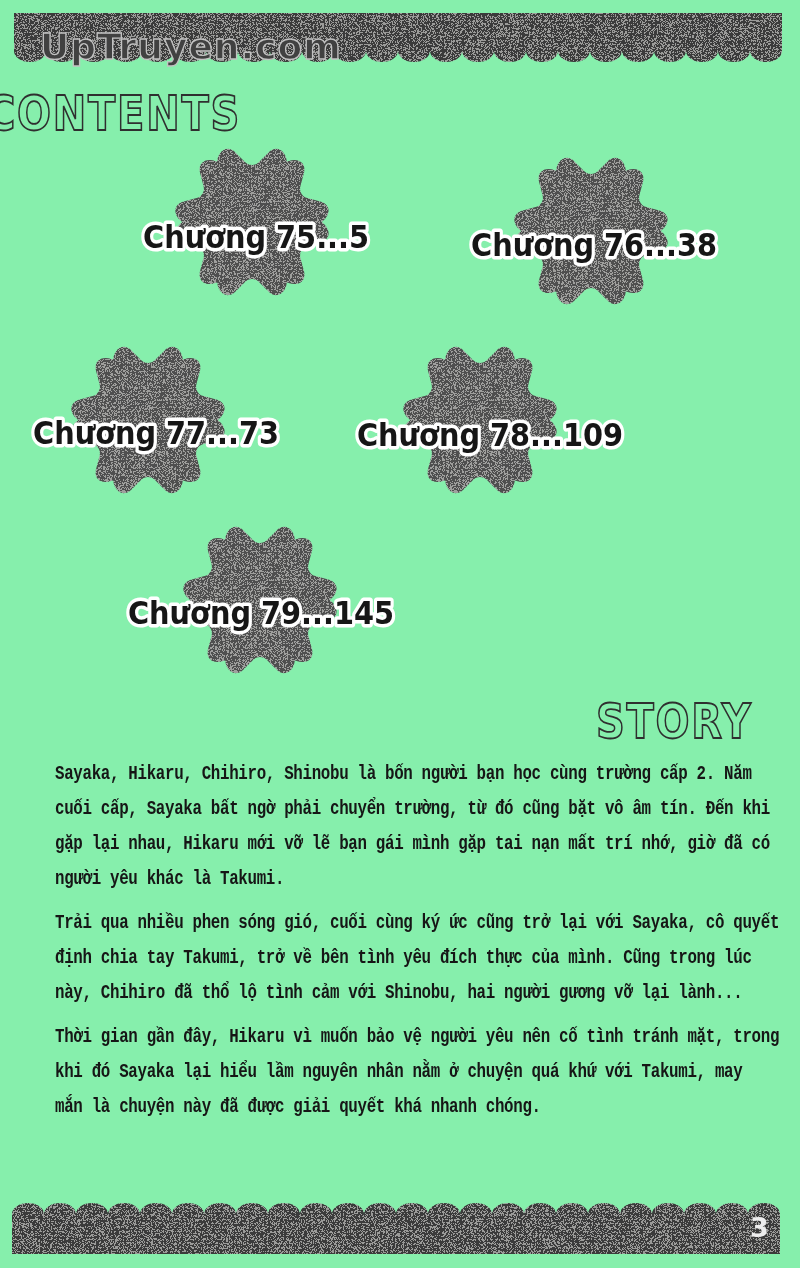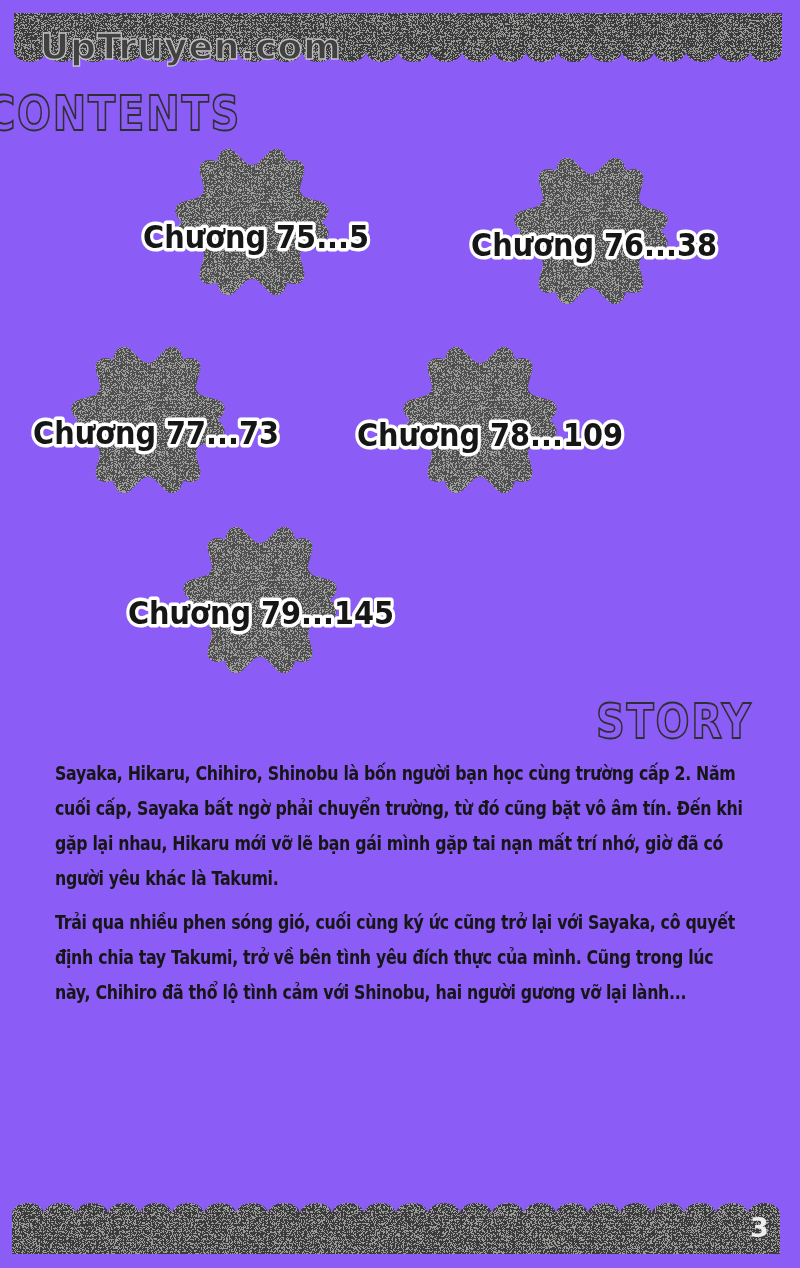--- a/index.html
+++ b/index.html
@@ -1,21 +1,21 @@
 <!DOCTYPE html>
 <html><head>
 <meta charset="utf-8">
 <style>
   html, body { margin: 0; padding: 0; background: #e9e9e7; }
   .page {
     position: relative;
     width: 800px;
     height: 1268px;
     margin: 0 auto;
-    background: #8b5cf6;
+    background: #86efac;
     overflow: hidden;
     font-family: "DejaVu Sans", sans-serif;
   }
   svg { display: block; }
   .abs { position: absolute; }
 
   
   .top-band   { left: 14px; top: 13px; width: 768px; height: 58px; }
   .bottom-band{ left: 12px; top: 1192px; width: 768px; height: 62px; }
 
@@ -37,21 +37,21 @@
     overflow: visible;
   }
 
   
   .story-section {
     position: absolute;
     left: 55px; top: 756px;
     width: 710px;
     color: #161616;
   }
-  .story-para { margin: 0 0 9px 0; }
+  .story-para { margin: 0 0 9px 0; font-family: Liberation Mono, monospace; }
   .story-line {
     white-space: nowrap;
     font-size: 20px;
     font-weight: 700;
     letter-spacing: -0.4px;
     line-height: 35px;
     height: 35px;
     transform: scaleX(0.79);
     transform-origin: 0 50%;
   }
@@ -151,20 +151,25 @@
       <div class="story-line">Sayaka, Hikaru, Chihiro, Shinobu là bốn người bạn học cùng trường cấp 2. Năm</div>
       <div class="story-line">cuối cấp, Sayaka bất ngờ phải chuyển trường, từ đó cũng bặt vô âm tín. Đến khi</div>
       <div class="story-line">gặp lại nhau, Hikaru mới vỡ lẽ bạn gái mình gặp tai nạn mất trí nhớ, giờ đã có</div>
       <div class="story-line">người yêu khác là Takumi.</div>
     </div>
     <div class="story-para">
       <div class="story-line">Trải qua nhiều phen sóng gió, cuối cùng ký ức cũng trở lại với Sayaka, cô quyết</div>
       <div class="story-line">định chia tay Takumi, trở về bên tình yêu đích thực của mình. Cũng trong lúc</div>
       <div class="story-line">này, Chihiro đã thổ lộ tình cảm với Shinobu, hai người gương vỡ lại lành...</div>
     </div>
+    <div class="story-para">
+      <div class="story-line">Thời gian gần đây, Hikaru vì muốn bảo vệ người yêu nên cố tình tránh mặt, trong</div>
+      <div class="story-line">khi đó Sayaka lại hiểu lầm nguyên nhân nằm ở chuyện quá khứ với Takumi, may</div>
+      <div class="story-line">mắn là chuyện này đã được giải quyết khá nhanh chóng.</div>
+    </div>
   </div>
 
   <svg class="abs bottom-band" viewBox="0 0 768 62">
     <path filter="url(#grain)" d="M0,62 V22 a16,11 0 0 1 32,0 a16,11 0 0 1 32,0 a16,11 0 0 1 32,0 a16,11 0 0 1 32,0 a16,11 0 0 1 32,0 a16,11 0 0 1 32,0 a16,11 0 0 1 32,0 a16,11 0 0 1 32,0 a16,11 0 0 1 32,0 a16,11 0 0 1 32,0 a16,11 0 0 1 32,0 a16,11 0 0 1 32,0 a16,11 0 0 1 32,0 a16,11 0 0 1 32,0 a16,11 0 0 1 32,0 a16,11 0 0 1 32,0 a16,11 0 0 1 32,0 a16,11 0 0 1 32,0 a16,11 0 0 1 32,0 a16,11 0 0 1 32,0 a16,11 0 0 1 32,0 a16,11 0 0 1 32,0 a16,11 0 0 1 32,0 a16,11 0 0 1 32,0 V62 Z" fill="#3b3b3b"></path>
     <text x="738" y="45" font-size="27" font-weight="bold" fill="#ededed">3</text>
   </svg>
 
 </div>
 
 </body></html>

